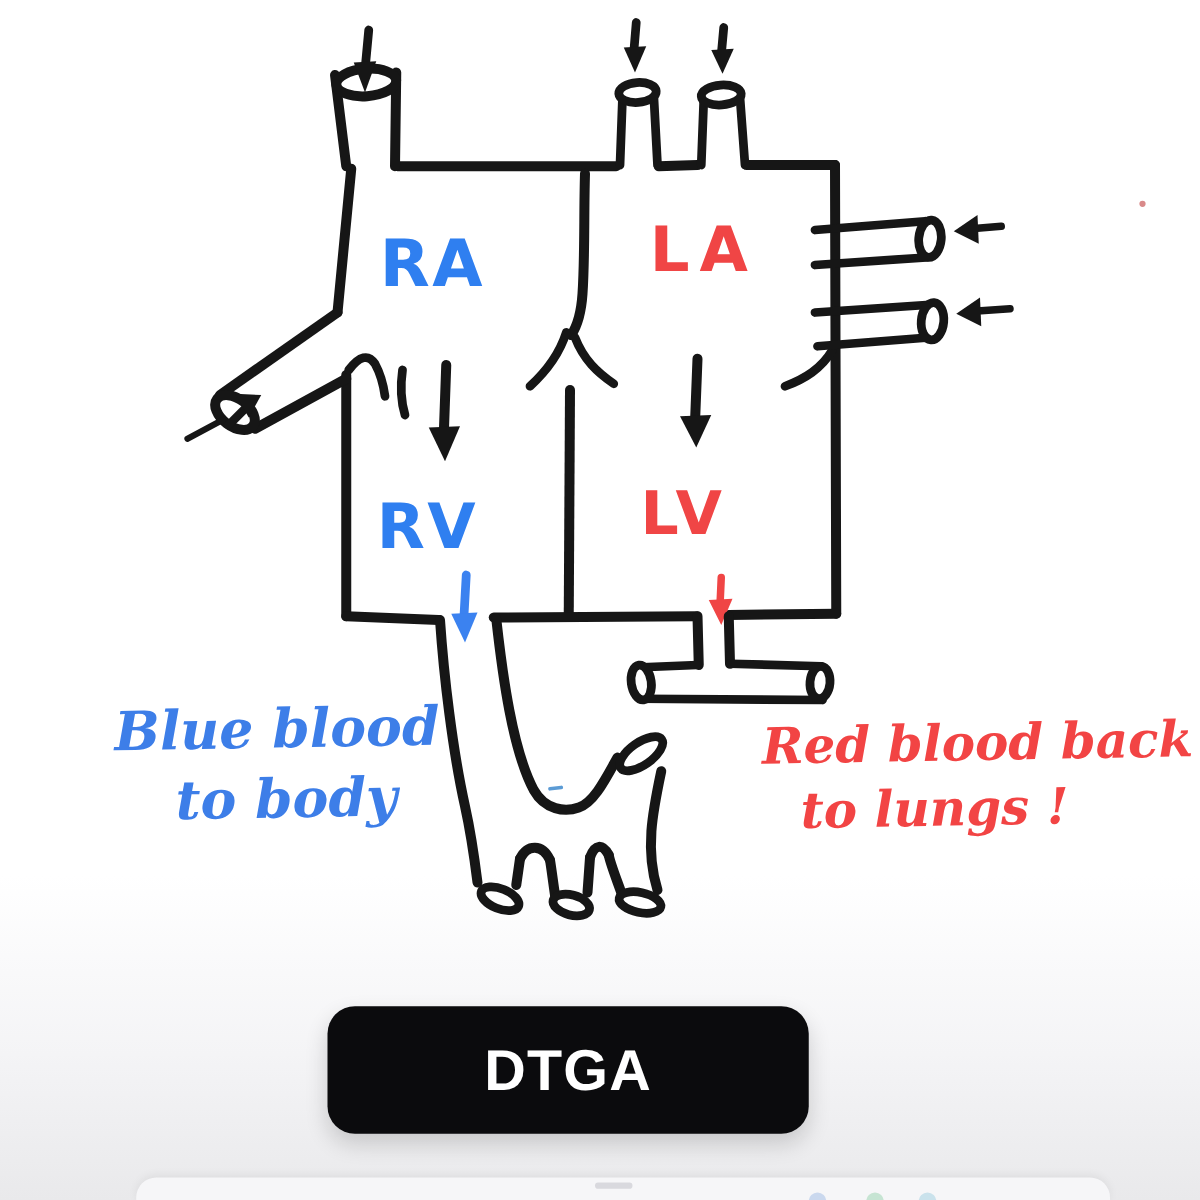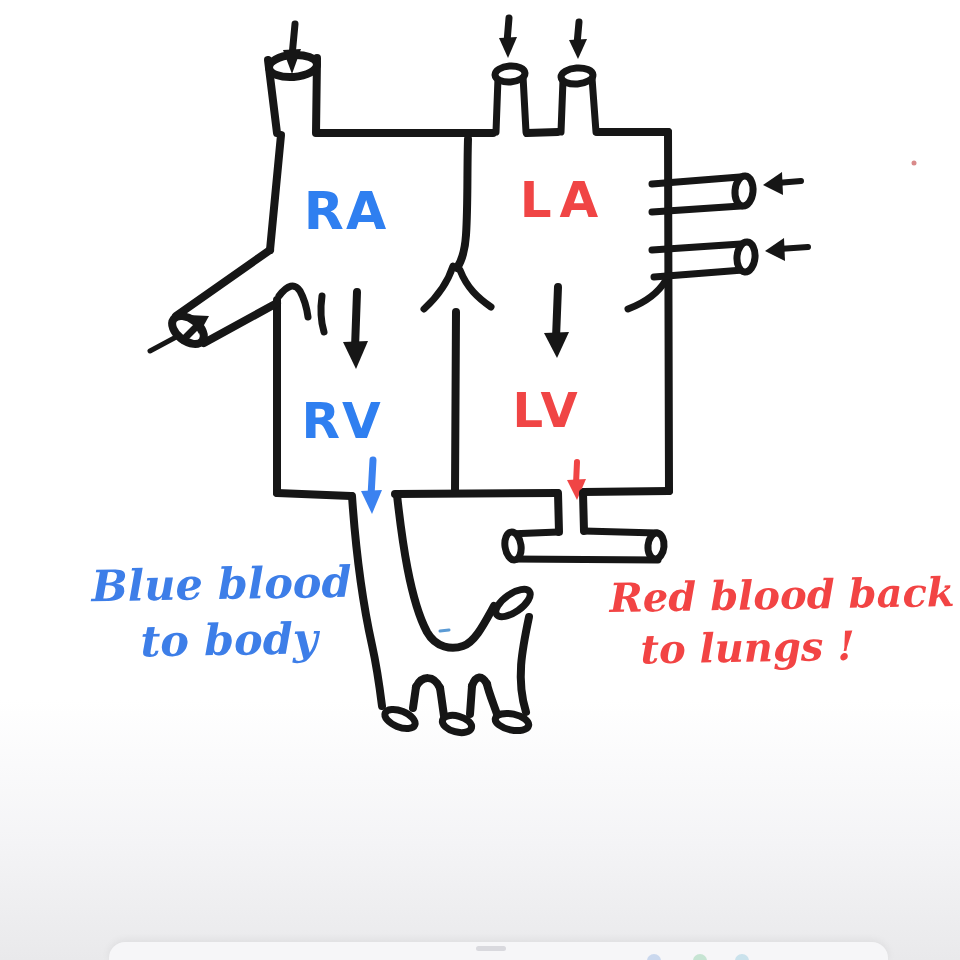--- a/index.html
+++ b/index.html
@@ -165,20 +165,21 @@
 
   <div class="note note-left">
     <span class="line1">Blue blood</span>
     <span class="line2">to body</span>
   </div>
   <div class="note note-right">
     <span class="line1">Red blood back</span>
     <span class="line2">to lungs !</span>
   </div>
 
+  <div class="dtga-button">DTGA</div>
 
   <div class="bottom-sheet">
     <div class="sheet-handle"></div>
     <div class="tool-hint hint-1"></div>
     <div class="tool-hint hint-2"></div>
     <div class="tool-hint hint-3"></div>
   </div>
 </div>
 
 </body></html>

